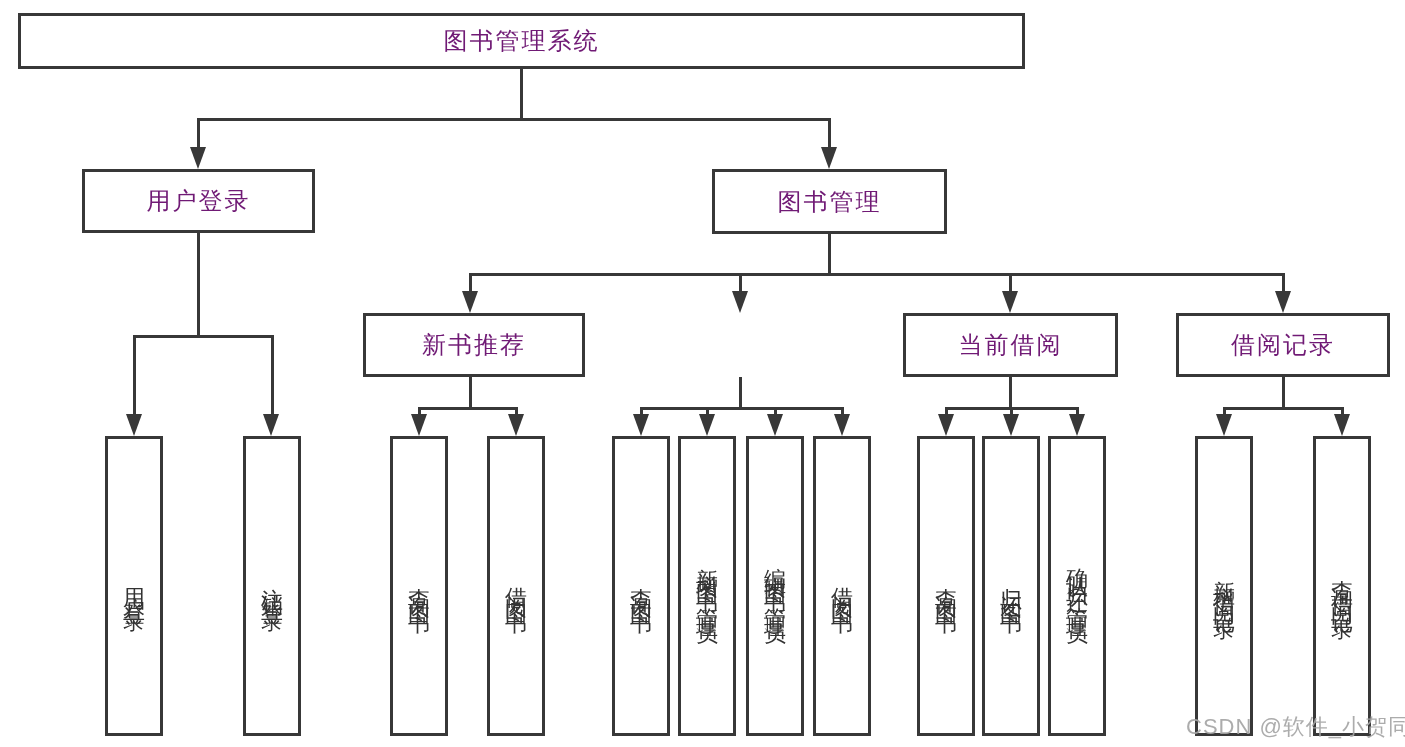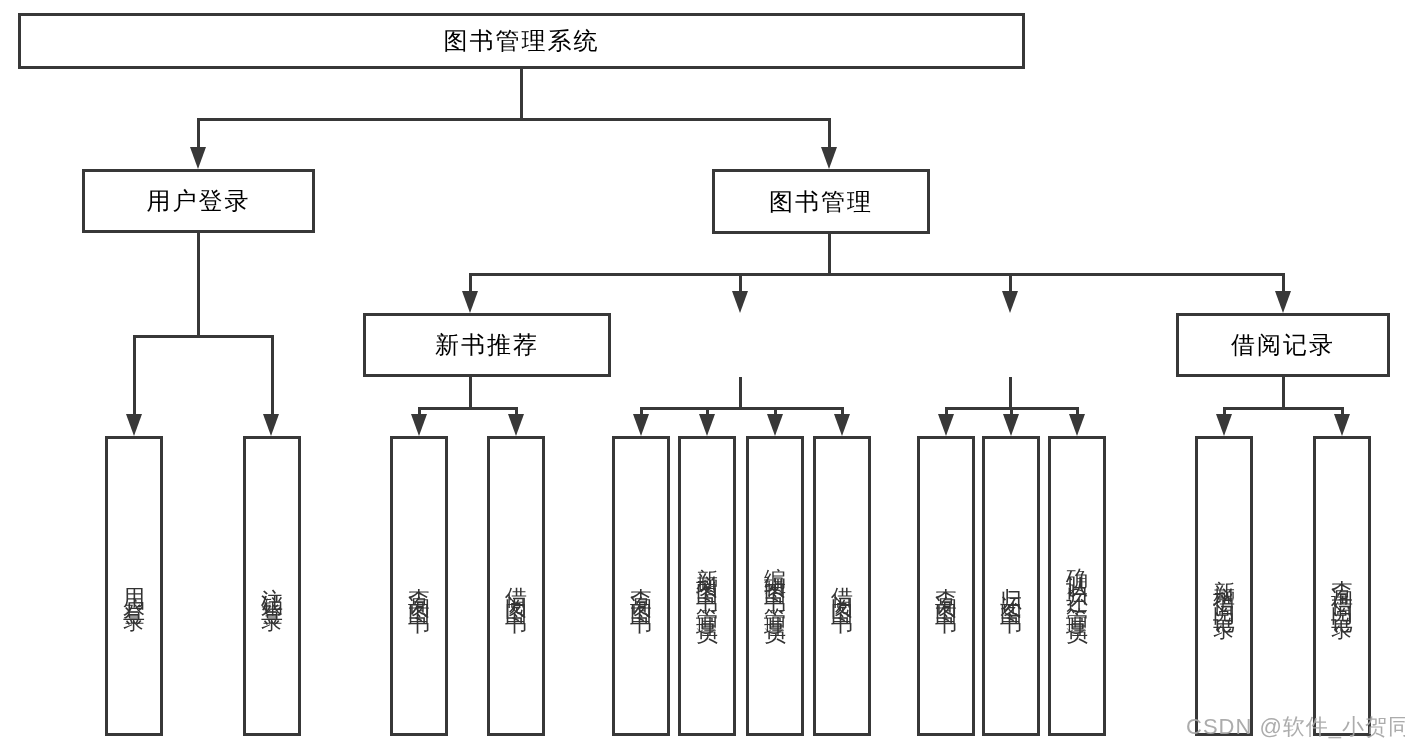--- a/index.html
+++ b/index.html
@@ -15,21 +15,21 @@
   .node{
     position:absolute;
     box-sizing:border-box;
     background:#ffffff;
     border:3px solid #383838;
     display:flex;
     align-items:center;
     justify-content:center;
     font-size:24px;
     letter-spacing:2px;
-    color:#000000;
+    color:#701a75;
     z-index:2;
   }
   .leaf{
     position:absolute;
     box-sizing:border-box;
     background:#ffffff;
     border:3px solid #383838;
     display:flex;
     align-items:center;
     justify-content:center;
@@ -79,21 +79,21 @@
   <div class="vl" style="left:520px;top:69px;height:49px;"></div>
   <div class="hl" style="left:197px;top:118px;width:634px;"></div>
   <div class="vl" style="left:197px;top:118px;height:30px;"></div>
   <div class="arr" style="left:190px;top:147px;"></div>
   <div class="vl" style="left:828px;top:118px;height:30px;"></div>
   <div class="arr" style="left:821px;top:147px;"></div>
 
   <div class="node" style="left:82px;top:169px;width:233px;height:64px;">
     <span>用户登录</span>
   </div>
-  <div class="node" style="left:712px;top:169px;width:218px;height:65px;">
+  <div class="node" style="left:712px;top:169px;width:235px;height:65px;">
     <span>图书管理</span>
   </div>
 
   <div class="vl" style="left:197px;top:233px;height:102px;"></div>
   <div class="hl" style="left:133px;top:335px;width:141px;"></div>
   <div class="vl" style="left:133px;top:335px;height:81px;"></div>
   <div class="arr" style="left:126px;top:414px;"></div>
   <div class="vl" style="left:271px;top:335px;height:81px;"></div>
   <div class="arr" style="left:263px;top:414px;"></div>
 
@@ -101,22 +101,25 @@
   <div class="hl" style="left:469px;top:273px;width:816px;"></div>
   <div class="vl" style="left:469px;top:273px;height:20px;"></div>
   <div class="arr" style="left:462px;top:291px;"></div>
   <div class="vl" style="left:739px;top:273px;height:20px;"></div>
   <div class="arr" style="left:732px;top:291px;"></div>
   <div class="vl" style="left:1009px;top:273px;height:20px;"></div>
   <div class="arr" style="left:1002px;top:291px;"></div>
   <div class="vl" style="left:1282px;top:273px;height:20px;"></div>
   <div class="arr" style="left:1275px;top:291px;"></div>
 
-  <div class="node" style="left:363px;top:313px;width:248px;height:64px;">
+  <div class="node" style="left:363px;top:313px;width:222px;height:64px;">
     <span>新书推荐</span>
+  </div>
+  <div class="node" style="left:903px;top:313px;width:215px;height:64px;">
+    <span>当前借阅</span>
   </div>
   <div class="node" style="left:1176px;top:313px;width:214px;height:64px;">
     <span>借阅记录</span>
   </div>
 
   <div class="vl" style="left:469px;top:377px;height:30px;"></div>
   <div class="hl" style="left:418px;top:407px;width:100px;"></div>
   <div class="vl" style="left:418px;top:407px;height:10px;"></div>
   <div class="arr" style="left:411px;top:414px;"></div>
   <div class="vl" style="left:515px;top:407px;height:10px;"></div>

